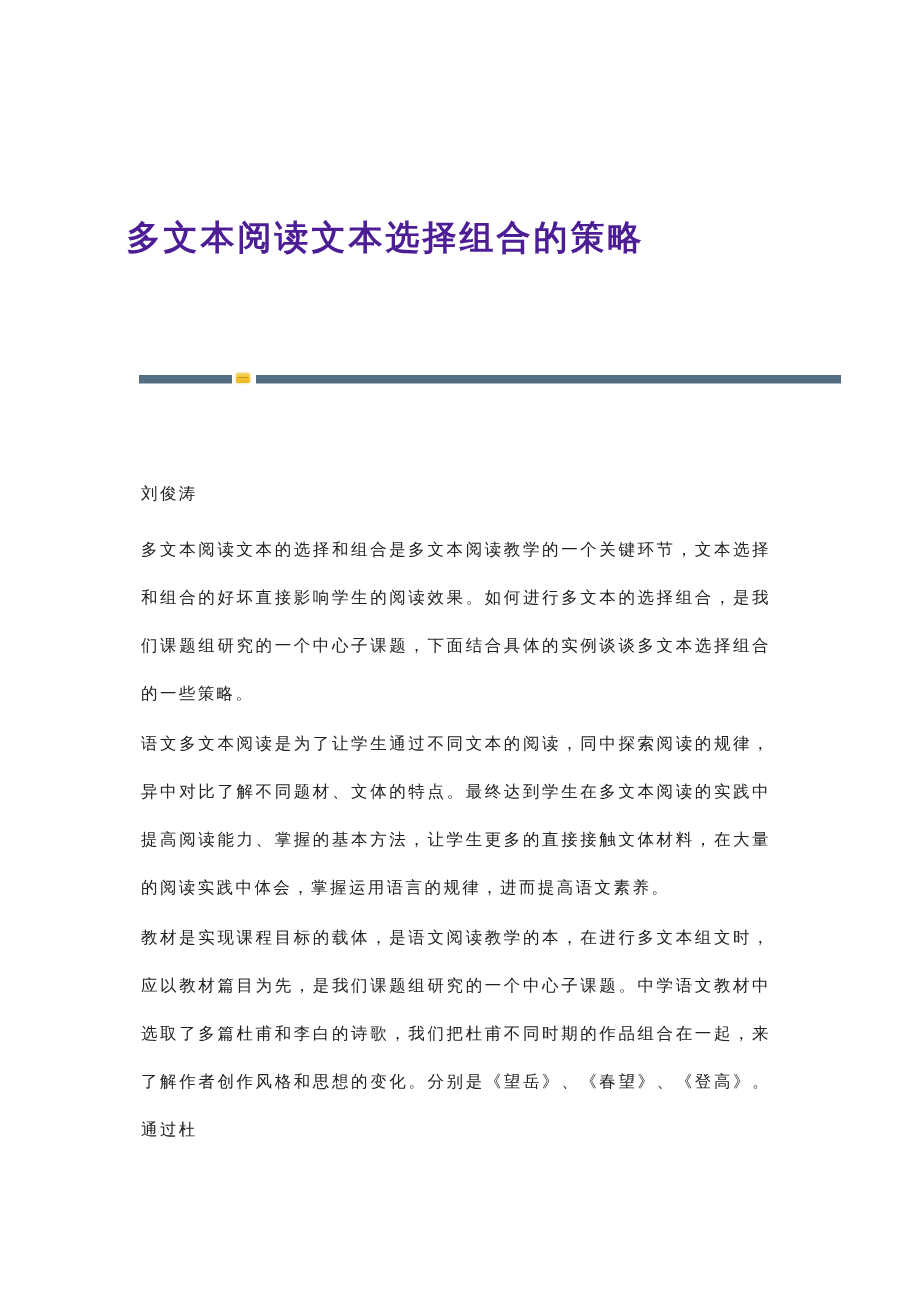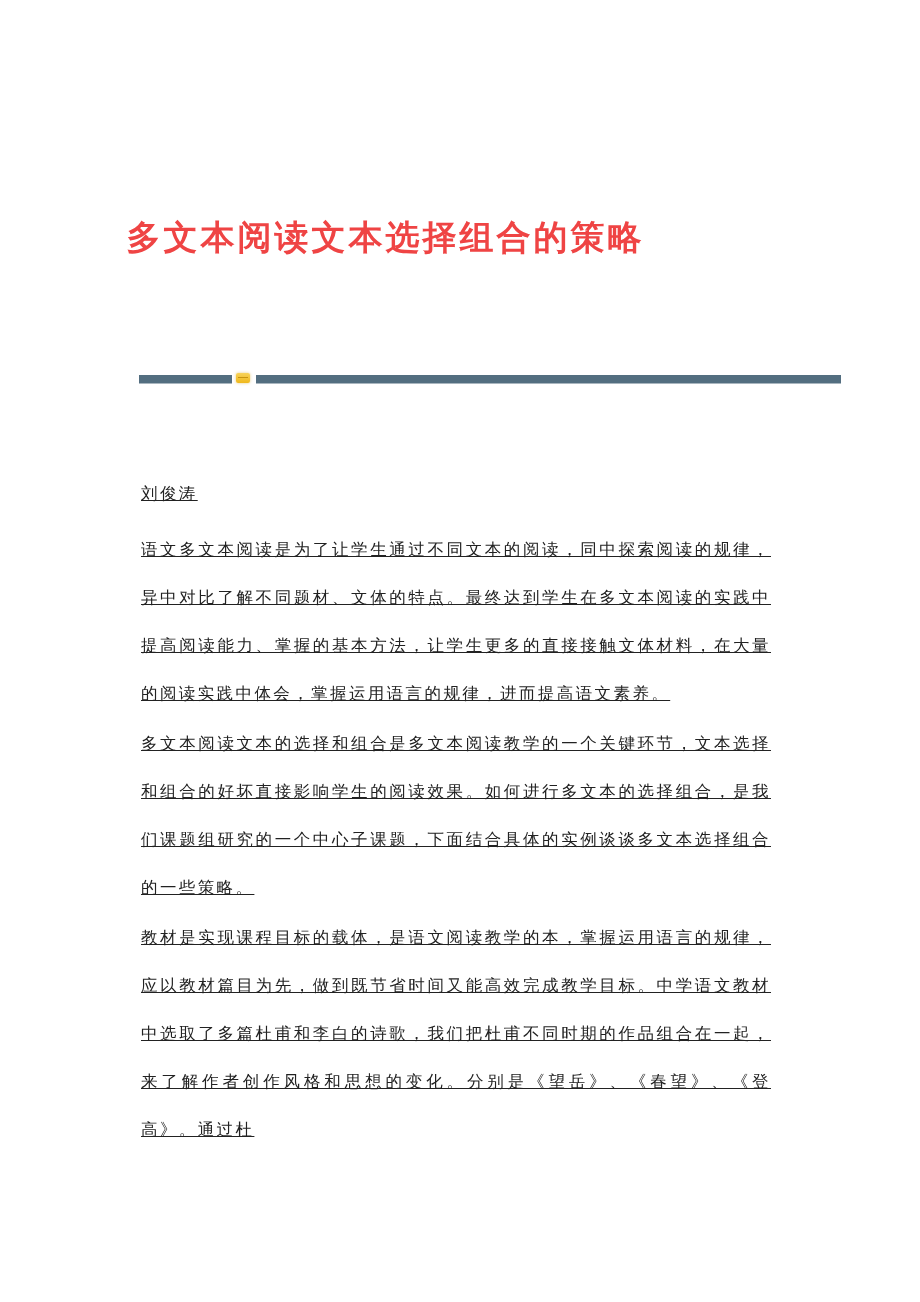--- a/index.html
+++ b/index.html
@@ -17,21 +17,21 @@
     }
     .title {
       position: absolute;
       top: 190px;
       left: 0;
       width: 771px;
       text-align: center;
       font-family: "DejaVu Serif", serif;
       font-size: 34px;
       letter-spacing: 3px;
-      color: #ef4444;
+      color: #4c1d95;
       line-height: 48px;
     }
     .divider {
       position: absolute;
       top: 375px;
       left: 139px;
       width: 702px;
       height: 10px;
     }
     .divider .bar-left {
@@ -71,21 +71,20 @@
     }
     .content {
       position: absolute;
       left: 141px;
       top: 470px;
       width: 630px;
       font-size: 16.5px;
       letter-spacing: 2.4px;
       line-height: 48px;
       color: #222222;
-      text-decoration: underline;
     }
     .content p {
       margin: 0 0 0 0;
       text-align: justify;
     }
     .content p.author { margin-bottom: 8px; }
     .content p.para { margin-bottom: 2px; }
   </style>
 </head>
 <body>
@@ -94,17 +93,17 @@
   <h1 class="title">多文本阅读文本选择组合的策略</h1>
 
   <div class="divider">
     <div class="bar-left"></div>
     <div class="ornament"></div>
     <div class="bar-right"></div>
   </div>
 
   <div class="content">
     <p class="author">刘俊涛</p>
+    <p class="para">多文本阅读文本的选择和组合是多文本阅读教学的一个关键环节，文本选择和组合的好坏直接影响学生的阅读效果。如何进行多文本的选择组合，是我们课题组研究的一个中心子课题，下面结合具体的实例谈谈多文本选择组合的一些策略。</p>
     <p class="para">语文多文本阅读是为了让学生通过不同文本的阅读，同中探索阅读的规律，异中对比了解不同题材、文体的特点。最终达到学生在多文本阅读的实践中提高阅读能力、掌握的基本方法，让学生更多的直接接触文体材料，在大量的阅读实践中体会，掌握运用语言的规律，进而提高语文素养。</p>
-    <p class="para">多文本阅读文本的选择和组合是多文本阅读教学的一个关键环节，文本选择和组合的好坏直接影响学生的阅读效果。如何进行多文本的选择组合，是我们课题组研究的一个中心子课题，下面结合具体的实例谈谈多文本选择组合的一些策略。</p>
-    <p class="para">教材是实现课程目标的载体，是语文阅读教学的本，掌握运用语言的规律，应以教材篇目为先，做到既节省时间又能高效完成教学目标。中学语文教材中选取了多篇杜甫和李白的诗歌，我们把杜甫不同时期的作品组合在一起，来了解作者创作风格和思想的变化。分别是《望岳》、《春望》、《登高》。通过杜</p>
+    <p class="para">教材是实现课程目标的载体，是语文阅读教学的本，在进行多文本组文时，应以教材篇目为先，是我们课题组研究的一个中心子课题。中学语文教材中选取了多篇杜甫和李白的诗歌，我们把杜甫不同时期的作品组合在一起，来了解作者创作风格和思想的变化。分别是《望岳》、《春望》、《登高》。通过杜</p>
   </div>
 </div>
 
 </body></html>

